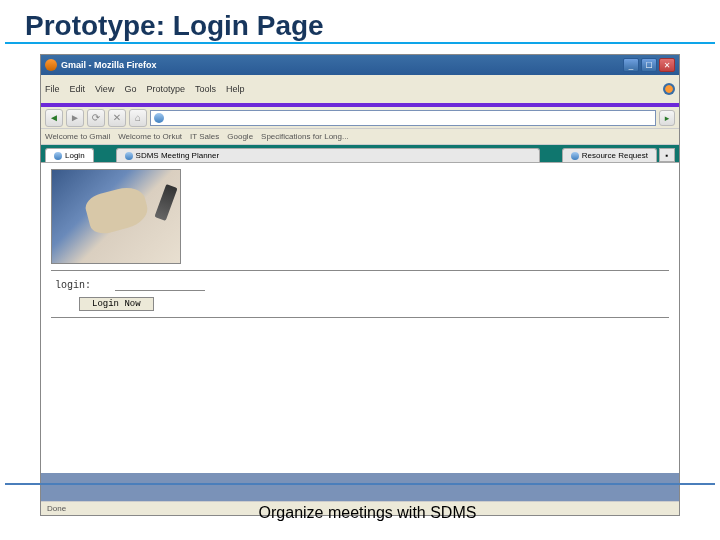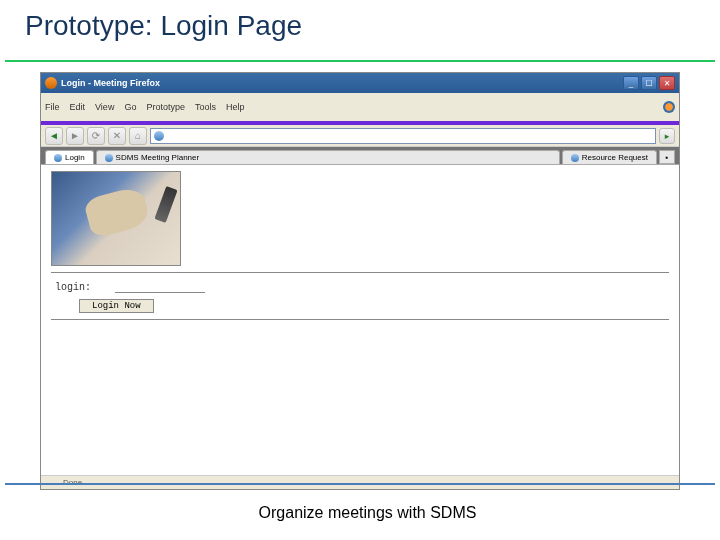--- a/index.html
+++ b/index.html
@@ -1,63 +1,63 @@
 <!DOCTYPE html>
 <html><head>
 <meta charset="utf-8">
 <style>
   * { box-sizing: border-box; margin: 0; padding: 0; }
   body { width: 720px; height: 540px; font-family: Arial, sans-serif; background: #fff; position: relative; }
-  .slide-title { font-size: 28px; color: #17365d; padding: 10px 20px 18px; border-bottom: 2px solid #22c55e; margin: 0 5px; }
+  .slide-title { font-size: 28px; color: #17365d; padding: 10px 20px 0; border-bottom: 2px solid #0ea5e9; margin: 0 5px; font-weight: bold; }
   .browser-wrap { margin: 10px auto 0; width: 640px; background: #7a92b8; padding: 0; border: 1px solid #888; }
   .titlebar { display: flex; align-items: center; background: linear-gradient(#3a6ea5,#2a5a95); color: #fff; height: 20px; font-size: 9px; padding: 0 4px; }
   .titlebar .fx-icon { width: 12px; height: 12px; background: linear-gradient(#ff9933,#cc6600); border-radius: 50%; margin-right: 4px; }
   .titlebar .title-text { flex: 1; font-weight: bold; }
   .win-btns { display: flex; gap: 2px; }
   .win-btn { width: 16px; height: 14px; background: linear-gradient(#6fa0e0,#3a6ea5); border: 1px solid #2a5a95; font-size: 8px; color: #fff; display: flex; align-items: center; justify-content: center; border-radius: 2px; }
   .win-btn.close { background: linear-gradient(#e07070,#c04040); border-color: #a03030; }
   .menubar { display: flex; background: #ece9d8; height: 32px; font-size: 9px; color: #333; align-items: center; padding: 0 4px; gap: 10px; border-bottom: 4px solid #6d28d9; }
   .menubar .spacer { flex: 1; }
   .ff-logo { width: 12px; height: 12px; background: radial-gradient(circle,#ff9933 40%,#3a6ea5 50%); border-radius: 50%; }
   .toolbar { display: flex; background: #ece9d8; height: 22px; align-items: center; padding: 2px 4px; gap: 3px; border-bottom: 1px solid #ccc; }
   .nav-btn { width: 18px; height: 18px; border-radius: 3px; background: linear-gradient(#f5f5f5,#ddd); border: 1px solid #bbb; display: flex; align-items: center; justify-content: center; font-size: 10px; color: #888; }
   .nav-btn.enabled { color: #2a7a2a; }
   .addr { flex: 1; display: flex; align-items: center; background: #fff; border: 1px solid #7a92b8; height: 16px; font-size: 8px; padding: 0 3px; gap: 3px; color: #333; }
   .addr .globe { width: 10px; height: 10px; background: linear-gradient(#a0c8f0,#4080c0); border-radius: 50%; }
   .go { width: 16px; height: 16px; border-radius: 3px; background: linear-gradient(#f5f5f5,#ddd); border: 1px solid #bbb; display:flex;align-items:center;justify-content:center;font-size:9px;color:#2a7a2a;}
   .bookbar { display: flex; background: #ece9d8; height: 16px; font-size: 8px; color: #555; align-items: center; padding: 0 4px; gap: 8px; border-bottom: 1px solid #ccc; white-space: nowrap; overflow: hidden; }
-  .tabs { display: flex; background: #737373; height: 18px; font-size: 8px; align-items: flex-end; padding: 0 4px; gap: 2px; border-bottom: 1px solid #aaa; }
+  .tabs { display: flex; background: #0f766e; height: 18px; font-size: 8px; align-items: flex-end; padding: 0 4px; gap: 2px; border-bottom: 1px solid #aaa; }
   .tab { background: #fff; border: 1px solid #aaa; border-bottom: none; padding: 2px 8px; border-radius: 3px 3px 0 0; display:flex;align-items:center;gap:3px;}
   .tab .globe { width: 8px; height: 8px; background: linear-gradient(#a0c8f0,#4080c0); border-radius: 50%; }
-  .tab.inactive { background: #e8e8e8; }
+  .tab.inactive { background: #e8e8e8; margin-left: 20px; }
   .tab-new { width: 16px; height: 14px; border: 1px solid #aaa; background:#e8e8e8; font-size:8px; display:flex;align-items:center;justify-content:center;}
   .content { background: #fff; height: 310px; overflow: hidden; position: relative; font-size: 10px; color: #333; padding: 6px 10px; }
   .login-img { width: 130px; height: 95px; border: 1px solid #888; background: linear-gradient(135deg,#3a5a8a 0%,#6a8aba 35%,#dacfc0 55%,#e8dfd0 100%); position: relative; overflow:hidden;}
   .login-img::before { content:""; position:absolute; left:35px; top:20px; width:60px; height:40px; background: #d8c8a8; border-radius: 30% 40% 40% 30%; transform: rotate(-15deg);}
   .login-img::after { content:""; position:absolute; right:8px; top:15px; width:12px; height:35px; background: linear-gradient(#333,#666); border-radius:2px; transform: rotate(20deg);}
   .brand { text-align: right; font-size: 14px; font-weight: bold; color: #000; margin-top: 20px; padding-right: 10px; }
   .content hr { border: none; border-top: 1px solid #888; margin: 6px 0; }
   .form { font-family: "Courier New", monospace; font-size: 10px; padding-left: 4px; }
   .form-row { display: flex; align-items: center; height: 16px; }
   .form-row .lbl { width: 60px; }
   .inp { border: none; border-bottom: 1px solid #888; width: 90px; height: 12px; font-size: 9px; background: transparent; }
   .login-btn { margin-left: 24px; margin-top: 4px; border: 1px solid #888; background: #ece9d8; font-size: 9px; padding: 1px 12px; font-family:inherit;}
-  .statusbar { background: #ece9d8; height: 14px; font-size: 8px; color: #555; display:flex; align-items:center; padding: 0 22px; border-top:1px solid #ccc;}
+  .statusbar { background: #ece9d8; height: 14px; font-size: 8px; color: #555; display:flex; align-items:center; padding: 0 6px; border-top:1px solid #ccc;margin-top:28px;}
   .footer-line { position: absolute; left: 5px; right: 5px; bottom: 55px; border-top: 2px solid #4a7ebb; }
   .footer { position: absolute; bottom: 18px; left: 15px; right: 0; text-align: center; font-size: 16px; color: #000; }
 </style>
 </head>
 <body>
 
 <div class="slide-title">Prototype: Login Page</div>
 
 <div class="browser-wrap">
   <div class="titlebar">
     <div class="fx-icon"></div>
-    <div class="title-text">Login - Meeting Firefox</div>
+    <div class="title-text">Gmail - Mozilla Firefox</div>
     <div class="win-btns">
       <div class="win-btn">_</div>
       <div class="win-btn">☐</div>
       <div class="win-btn close">✕</div>
     </div>
   </div>
 
   <div class="menubar">
     <span>File</span>
     <span>Edit</span>
@@ -75,20 +75,27 @@
     <div class="nav-btn">►</div>
     <div class="nav-btn">⟳</div>
     <div class="nav-btn">✕</div>
     <div class="nav-btn">⌂</div>
     <div class="addr">
       <div class="globe"></div>
     </div>
     <div class="go">▸</div>
   </div>
 
+  <div class="bookbar">
+    <span>Welcome to Gmail</span>
+    <span>Welcome to Orkut</span>
+    <span>IT Sales</span>
+    <span>Google</span>
+    <span>Specifications for Long...</span>
+  </div>
 
   <div class="tabs">
     <div class="tab">
         <div class="globe"></div>
         <span>Login</span>
       </div>
     <div class="tab inactive" style="flex:1">
         <div class="globe"></div>
         <span>SDMS Meeting Planner</span>
       </div>

